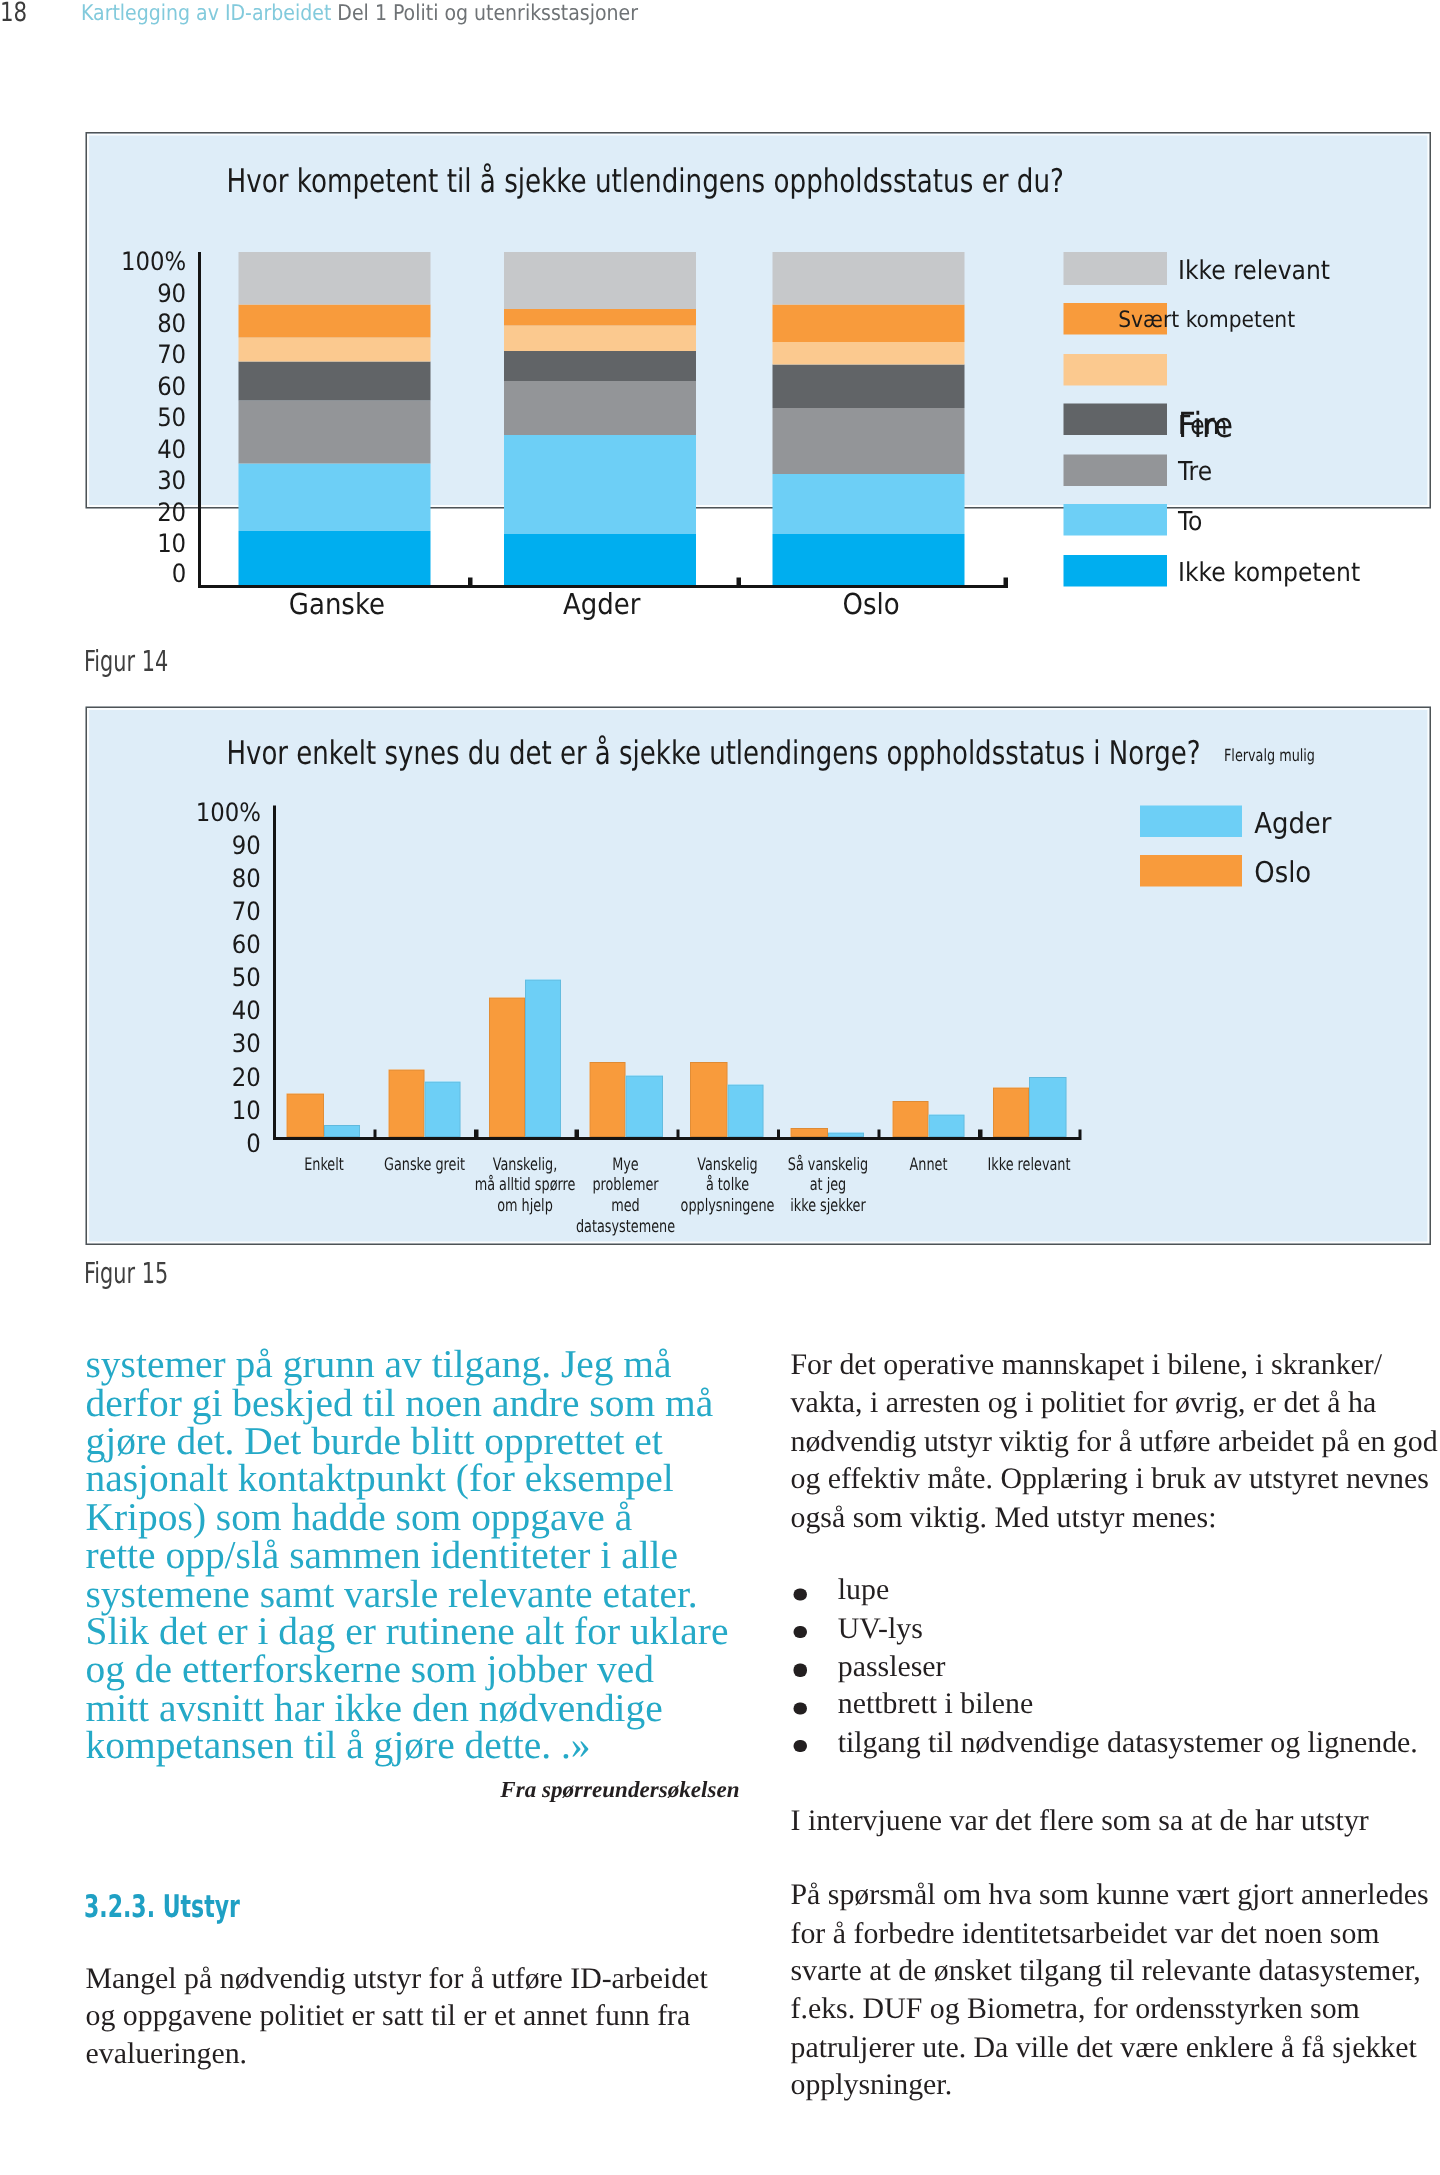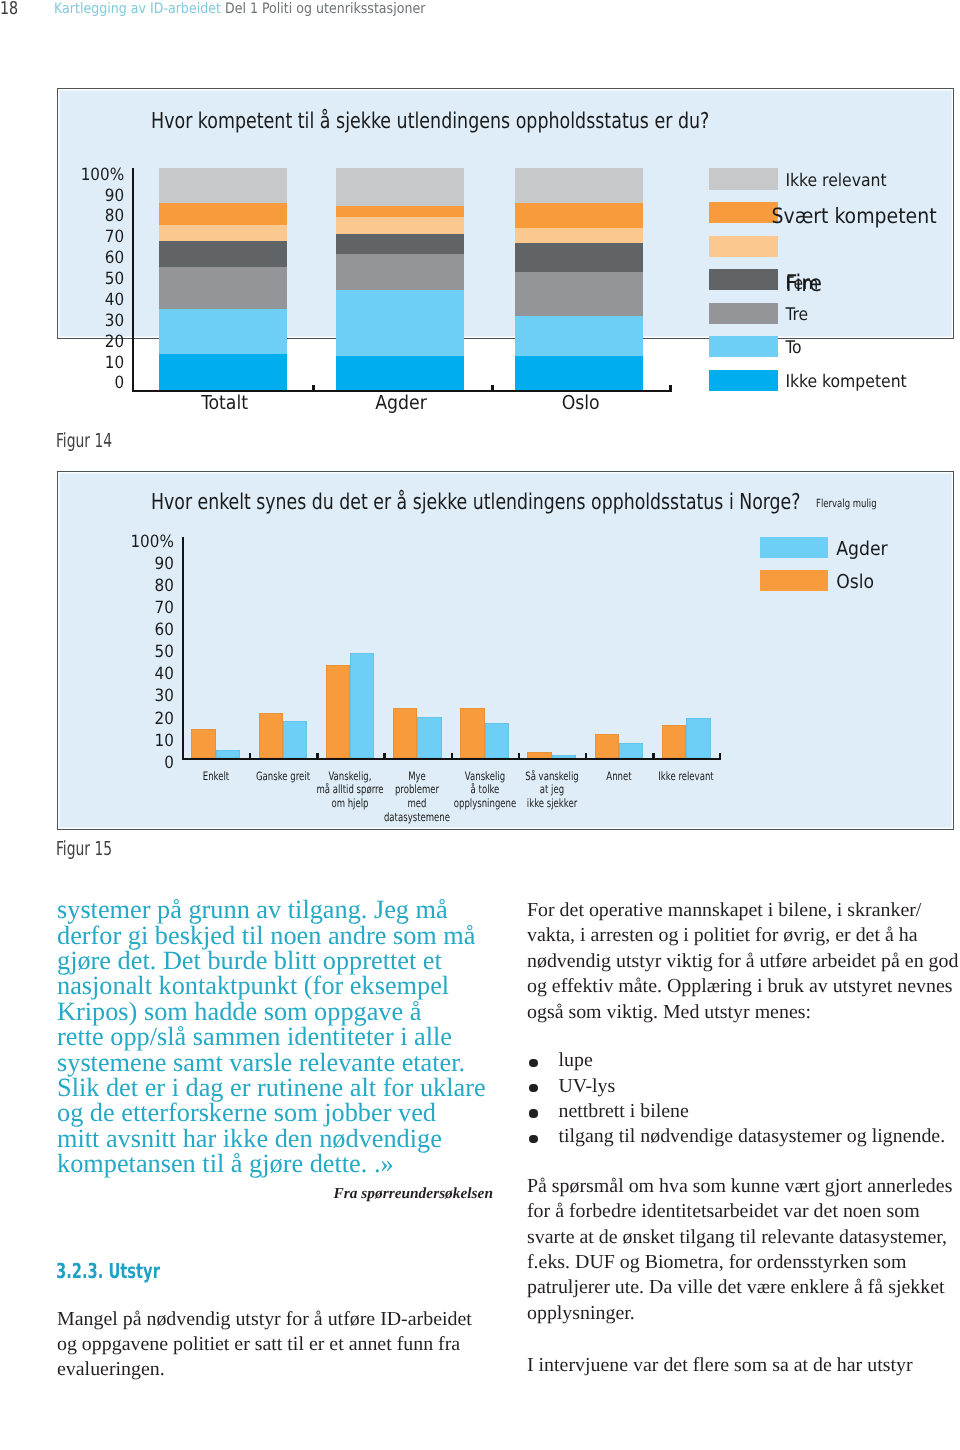--- a/index.html
+++ b/index.html
@@ -77,21 +77,21 @@
         <div class="ytick" style="left:0px;width:66.6px;top:285.1px;">0</div>
         <div class="bar" style="left:101.6px;width:128px;top:78.39999999999999px;height:222.10000000000002px;">
           <div class="seg" style="top:186.56400000000002px;height:35.536px;background:#00AEEF;"></div>
           <div class="seg" style="top:141.47770000000003px;height:45.08630000000001px;background:#6DCFF6;"></div>
           <div class="seg" style="top:99.27870000000001px;height:42.199000000000005px;background:#939598;"></div>
           <div class="seg" style="top:73.07090000000001px;height:26.207800000000002px;background:#616467;"></div>
           <div class="seg" style="top:57.52390000000002px;height:15.547000000000002px;background:#FBC98F;"></div>
           <div class="seg" style="top:35.09180000000002px;height:22.432100000000002px;background:#F89B3C;"></div>
           <div class="seg" style="top:2.842170943040401e-14px;height:35.091800000000006px;background:#C6C8CA;"></div>
         </div>
-        <div class="xtick" style="left:87.1px;width:160px;top:303.6px;">Totalt</div>
+        <div class="xtick" style="left:87.1px;width:160px;top:303.6px;">Ganske</div>
         <div class="bar" style="left:278.1px;width:128px;top:78.39999999999999px;height:222.10000000000002px;">
           <div class="seg" style="top:188.78500000000003px;height:33.315000000000005px;background:#00AEEF;"></div>
           <div class="seg" style="top:122.15500000000002px;height:66.63000000000001px;background:#6DCFF6;"></div>
           <div class="seg" style="top:86.1748px;height:35.9802px;background:#939598;"></div>
           <div class="seg" style="top:66.63px;height:19.544800000000002px;background:#616467;"></div>
           <div class="seg" style="top:49.7504px;height:16.8796px;background:#FBC98F;"></div>
           <div class="seg" style="top:38.64539999999998px;height:11.105px;background:#F89B3C;"></div>
           <div class="seg" style="top:-7.105427357601002e-15px;height:38.6454px;background:#C6C8CA;"></div>
         </div>
         <div class="xtick" style="left:263.6px;width:160px;top:303.6px;">Agder</div>
@@ -106,21 +106,21 @@
         </div>
         <div class="xtick" style="left:443.20000000000005px;width:160px;top:303.6px;">Oslo</div>
         <div class="tickmark" style="left:254.8px;top:295.5px;height:5px;"></div>
         <div class="tickmark" style="left:433.8px;top:295.5px;height:5px;"></div>
         <div class="tickmark" style="left:611.7px;top:295.5px;height:5px;"></div>
       </div>
     <div class="legend" id="c1legend">
         <div class="legsw" style="left:651.8px;top:79.2px;width:68.8px;height:21.2px;background:#C6C8CA;"></div>
         <div class="leglab" style="font-size:17.4px;left:727.9px;top:83.3px;">Ikke relevant</div>
         <div class="legsw" style="left:651.8px;top:112.75px;width:68.8px;height:21.2px;background:#F89B3C;"></div>
-        <div class="leglab" style="font-size:21px;left:714px;top:116.85px;">Svært kompetent</div>
+        <div class="leglab" style="font-size:15px;left:688px;top:116.85px;">Svært kompetent</div>
         <div class="legsw" style="left:651.8px;top:146.3px;width:68.8px;height:21.2px;background:#FBC98F;"></div>
         <div class="leglab" style="font-size:17.4px;left:727.9px;top:150.4px;margin-top:36px;">Fem</div>
         <div class="legsw" style="left:651.8px;top:179.85px;width:68.8px;height:21.2px;background:#616467;"></div>
         <div class="leglab" style="font-size:23px;left:727.9px;top:183.95px;">Fire</div>
         <div class="legsw" style="left:651.8px;top:213.39999999999998px;width:68.8px;height:21.2px;background:#939598;"></div>
         <div class="leglab" style="font-size:17.4px;left:727.9px;top:217.49999999999997px;">Tre</div>
         <div class="legsw" style="left:651.8px;top:246.95px;width:68.8px;height:21.2px;background:#6DCFF6;"></div>
         <div class="leglab" style="font-size:17.4px;left:727.9px;top:251.04999999999998px;">To</div>
         <div class="legsw" style="left:651.8px;top:280.5px;width:68.8px;height:21.2px;background:#00AEEF;"></div>
         <div class="leglab" style="font-size:17.4px;left:727.9px;top:284.6px;">Ikke kompetent</div>
@@ -217,20 +217,21 @@
     <p class="srcline" style="width:436px;margin-top:4.1px;">Fra spørreundersøkelsen</p>
     <p class="subhead" style="margin-left:-1.2px;margin-top:54.4px;">3.2.3. Utstyr</p>
     <p class="btext" style="width:424px;margin-top:25.4px;">Mangel på nødvendig utstyr for å utføre ID-arbeidet og oppgavene politiet er satt til er et annet funn fra evalueringen.</p>
   </div>
 
   <div class="col" id="colright" style="left:527px;top:898px;width:434px;">
     <p class="btext">For det operative mannskapet i bilene, i skranker/ vakta, i arresten og i politiet for øvrig, er det å ha nødvendig utstyr viktig for å utføre arbeidet på en god og effektiv måte. Opplæring i bruk av utstyret nevnes også som viktig. Med utstyr menes:</p>
     <ul class="bul" id="bullets" style="margin-top:23.1px;">
         <li><span class="dot"></span><span>lupe</span></li>
         <li><span class="dot"></span><span>UV-lys</span></li>
+        <li><span class="dot"></span><span>passleser</span></li>
         <li><span class="dot"></span><span>nettbrett i bilene</span></li>
         <li><span class="dot"></span><span>tilgang til nødvendige datasystemer og lignende.</span></li>
       </ul>
+    <p class="btext" style="margin-top:26.6px;">I intervjuene var det flere som sa at de har utstyr</p>
     <p class="btext" style="margin-top:24.1px;">På spørsmål om hva som kunne vært gjort annerledes for å forbedre identitetsarbeidet var det noen som svarte at de ønsket tilgang til relevante datasystemer, f.eks. DUF og Biometra, for ordensstyrken som patruljerer ute. Da ville det være enklere å få sjekket opplysninger.</p>
-    <p class="btext" style="margin-top:26.6px;">I intervjuene var det flere som sa at de har utstyr</p>
   </div>
 
 </div>
 
 </body></html>

